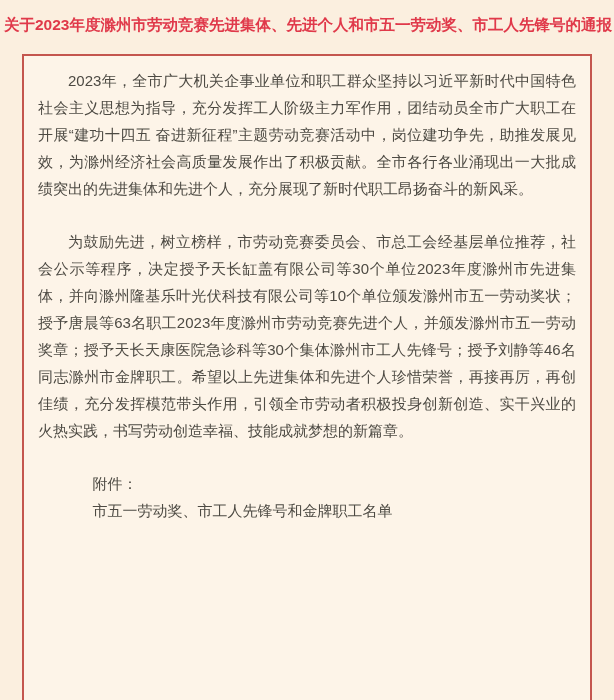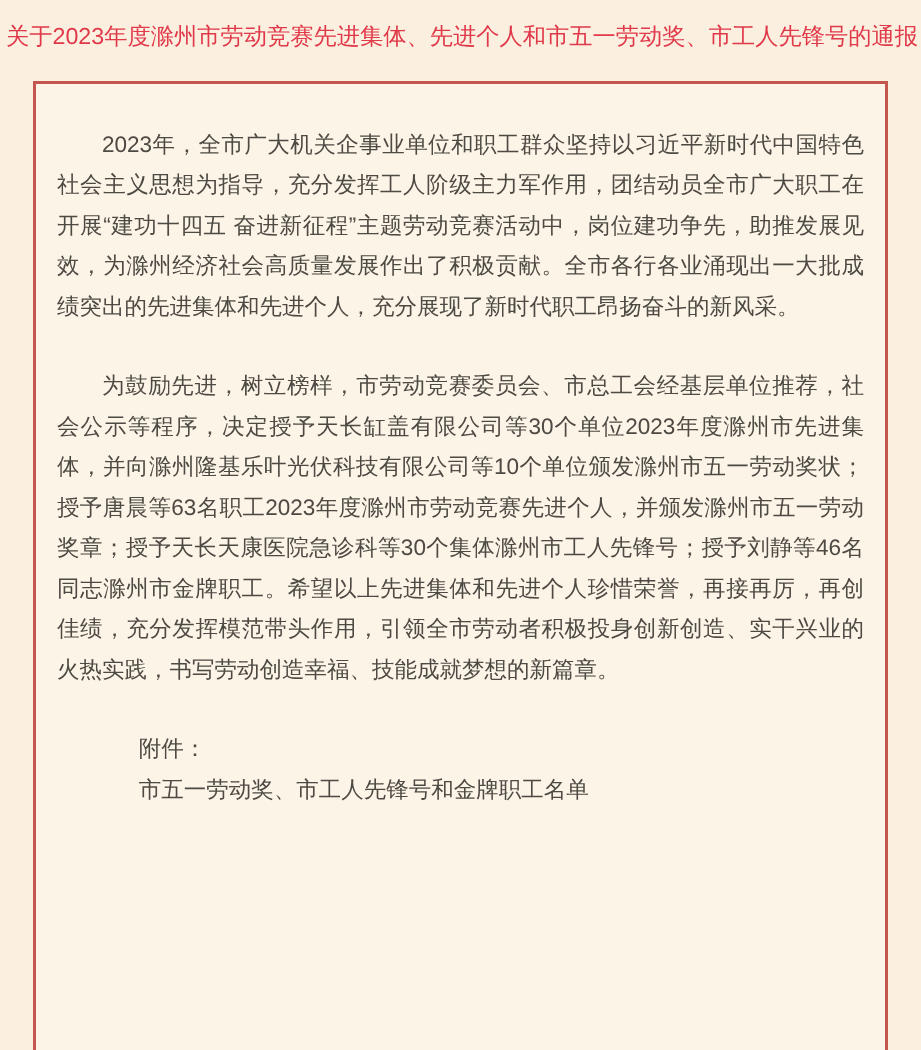--- a/index.html
+++ b/index.html
@@ -16,36 +16,36 @@
   .page {
     width: 614px;
     height: 700px;
     overflow: hidden;
     position: relative;
   }
   .doc-title {
     margin: 13px 4px 0 4px;
     font-size: 15.5px;
     line-height: 23px;
-    font-weight: normal;
+    font-weight: bold;
     color: var(--title_color, #e0394a);
     text-align: center;
     white-space: nowrap;
     letter-spacing: 0;
   }
   .notice-box {
     margin: 18px 22px 0 22px;
     border: 2px solid var(--border_color, #c4564e);
     background: var(--box_bg, #fdf4e8);
     padding: 11px 14px 40px 14px;
     height: 740px; 
     box-sizing: border-box;
   }
   .notice-box p {
-    margin: 16px 0 26px 0;
+    margin: 0 0 26px 0;
     font-size: 15px;
     line-height: 27px;
     color: var(--text_color, #4d4a43);
     text-align: justify;
     text-indent: 2em;
     word-break: break-all;
   }
   .attachment {
     margin: 0;
     padding-left: 1.7em;

